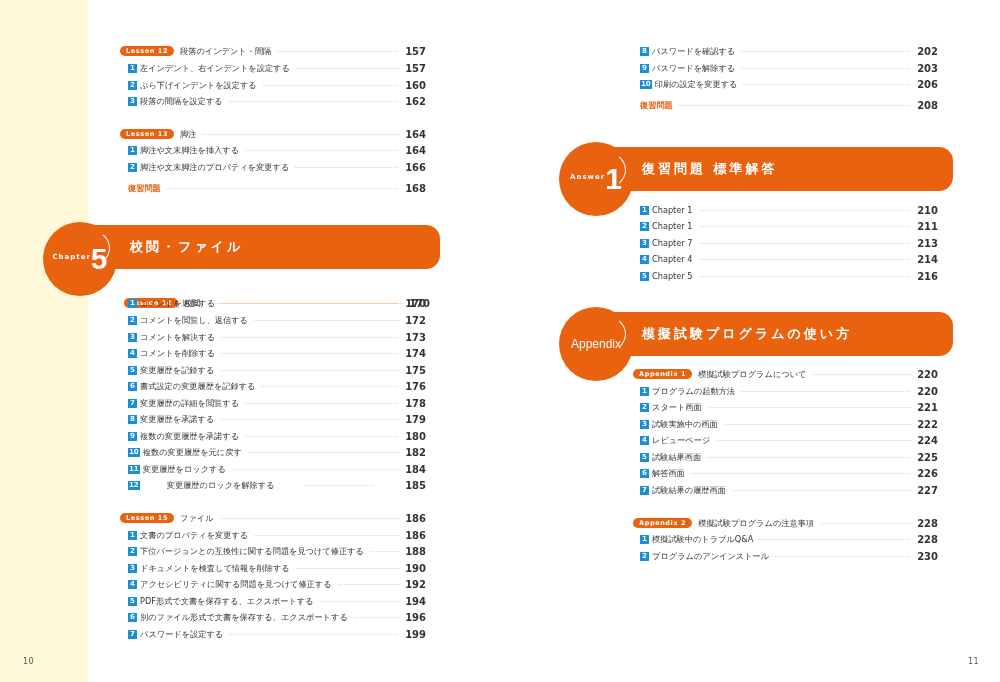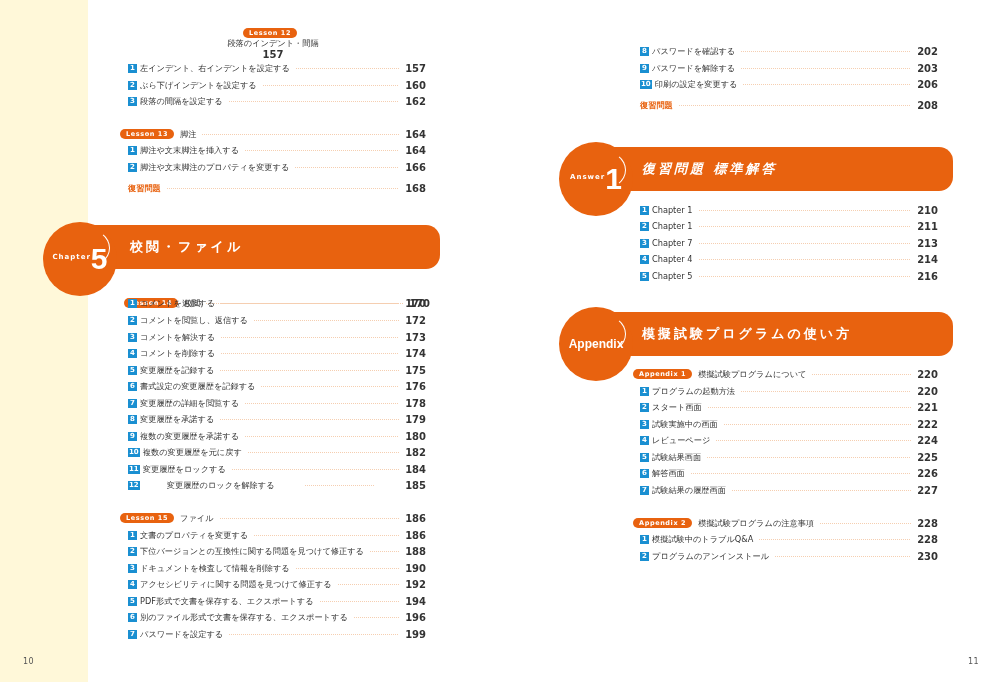--- a/index.html
+++ b/index.html
@@ -31,34 +31,34 @@
     position: absolute; height: 44px; background: #e8620f;
     border-radius: 0 14px 14px 0; color: #fff; font-weight: bold;
     display: flex; align-items: center; font-size: 13px; letter-spacing: 3px;
   }
   .badge-circle {
     position: absolute; border-radius: 50%; background: #e8620f; color: #fff;
     display: flex; align-items: center; justify-content: center;
   }
   .badge-circle .small { font-size: 7px; font-weight: bold; letter-spacing: 1px; margin-top: -4px; }
   .badge-circle .big { font-size: 30px; font-weight: bold; line-height: 30px; font-family: "Liberation Sans", sans-serif; }
-  .badge-circle .appx { font-size: 12px; font-weight: bold; font-family: "Liberation Sans", sans-serif; letter-spacing: 0; }
+  .badge-circle .appx { font-size: 12px; font-weight: normal; font-family: "Liberation Sans", sans-serif; letter-spacing: 0; }
   .arc {
     position: absolute; border: 1.5px solid #fff; border-color: transparent #fff transparent transparent;
     border-radius: 50%;
   }
 </style>
 </head>
 <body>
 
 <div class="side-strip"></div>
 
 <div>
 
-  <div class="toc-row" style="left:120px; top:28px; width:306px;flex-direction:column;">
+  <div class="toc-row" style="left:120px; top:44px; width:306px;">
     <span class="lesson-pill">Lesson 12</span>
     <span class="label">段落のインデント・間隔</span>
     <span class="leader"></span>
     <span class="pg">157</span>
   </div>
   <div class="toc-row" style="left:128px; top:61px; width:298px;">
     <span class="num">1</span>
     <span class="label">左インデント、右インデントを設定する</span>
     <span class="leader"></span>
     <span class="pg">157</span>
@@ -259,21 +259,21 @@
     <span class="label">印刷の設定を変更する</span>
     <span class="leader"></span>
     <span class="pg">206</span>
   </div>
   <div class="toc-row review" style="left:640px; top:98px; width:298px;">
     <span class="label">復習問題</span>
     <span class="leader"></span>
     <span class="pg">208</span>
   </div>
 
-  <div class="banner" style="left:590px; top:147px; width:363px; padding-left:52px;font-style:italic;">
+  <div class="banner" style="left:590px; top:147px; width:363px; padding-left:52px;">
     <span>復習問題 標準解答</span>
   </div>
   <div class="badge-circle" style="left:559px; top:142px; width:74px; height:74px;">
     <span class="small">Answer</span>
     <span class="big">1</span>
   </div>
   <div class="arc" style="left:576px; top:150px; width:50px; height:40px;"></div>
 
   <div class="toc-row" style="left:640px; top:203px; width:298px;">
     <span class="num">1</span>

